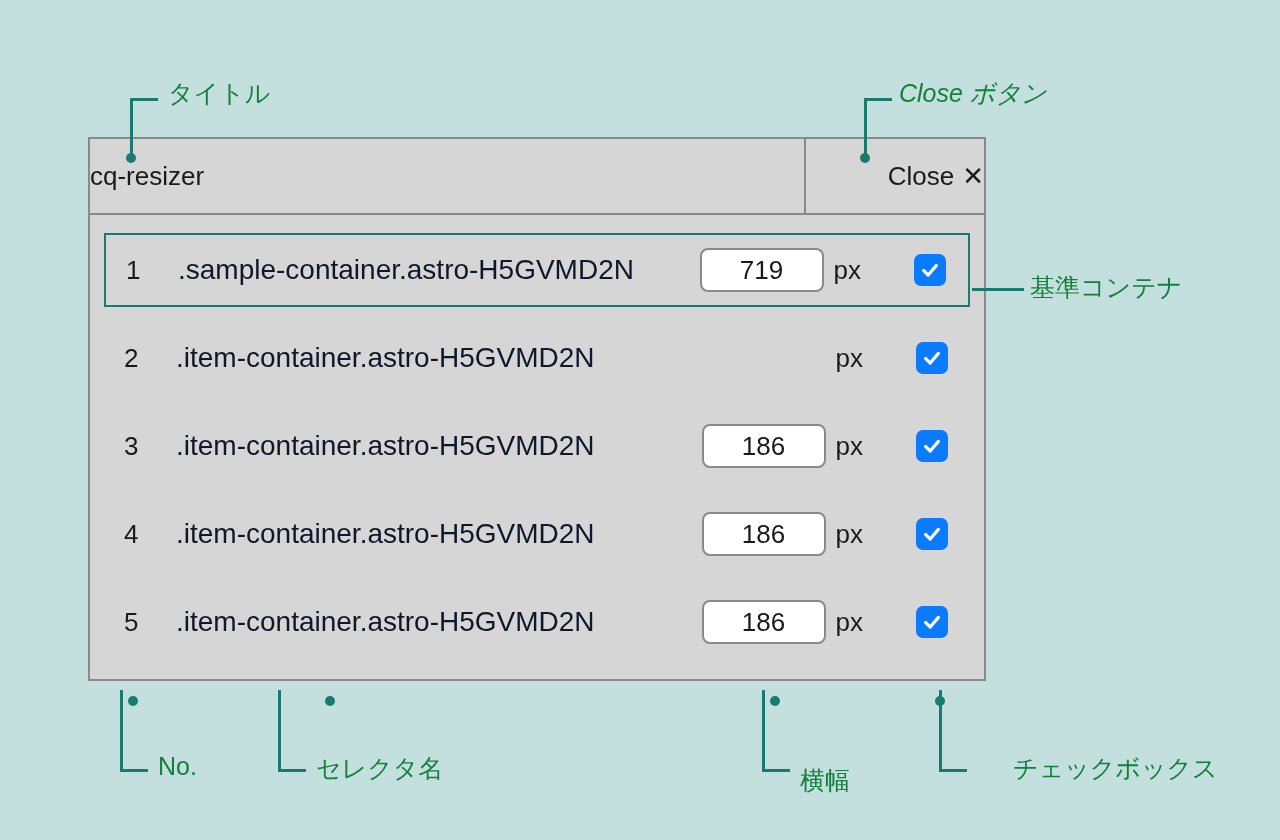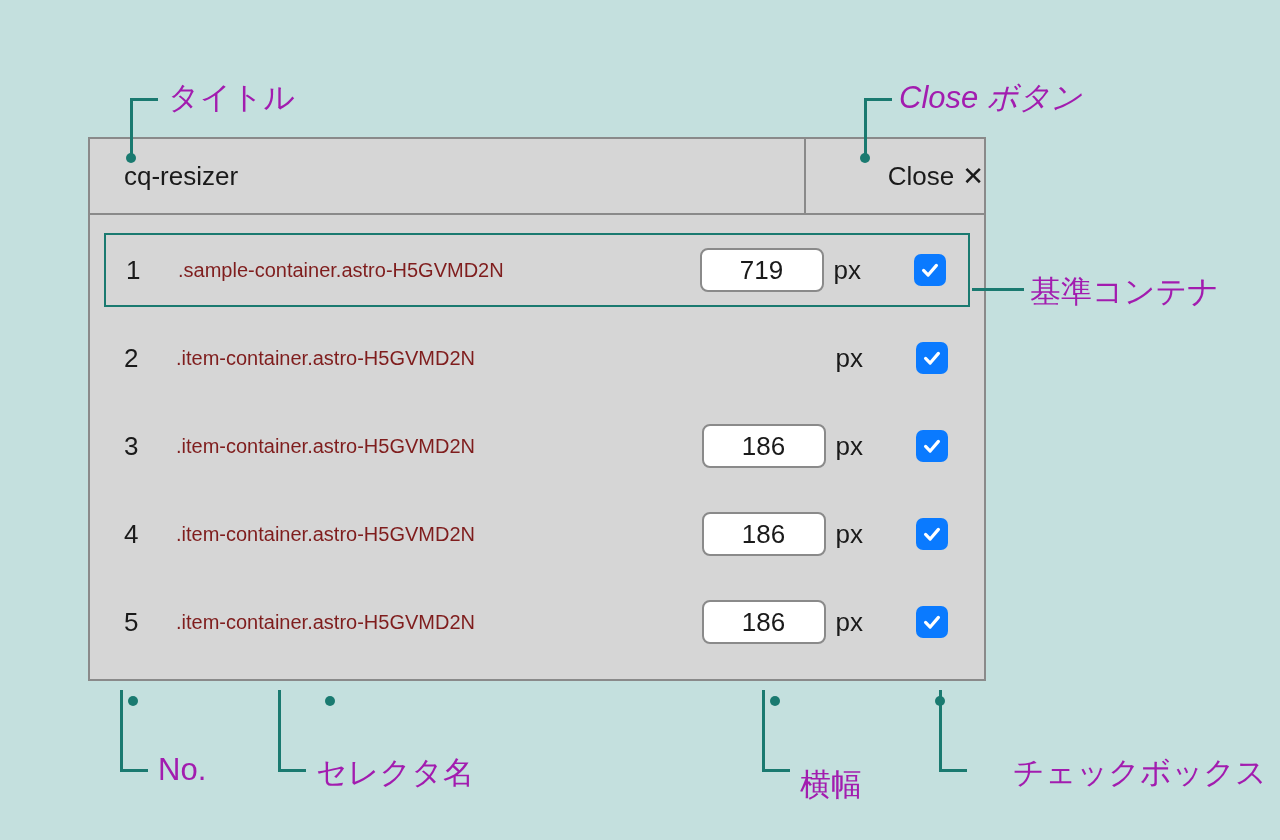--- a/index.html
+++ b/index.html
@@ -23,21 +23,20 @@
   .panel-header {
     display: flex;
     align-items: stretch;
     border-bottom: 2px solid #8a8a8a;
     height: 76px;
   }
   .panel-title {
     flex: 1;
     display: flex;
     align-items: center;
-    padding-left: 34px;
     font-size: 26px;
     color: #1a1a1a;
   }
   .panel-close {
     width: 180px;
     border-left: 2px solid #8a8a8a;
     display: flex;
     align-items: center;
     justify-content: flex-end;
     gap: 8px;
@@ -64,22 +63,22 @@
   .row + .row:not(.highlight) { margin-top: 14px; }
   .col-no {
     width: 58px;
     font-size: 26px;
     color: #1a1a1a;
     text-align: left;
     padding-left: 6px;
   }
   .col-selector {
     flex: 1;
-    font-size: 20px;
-    color: #7f1d1d;
+    font-size: 28px;
+    color: #0f172a;
   }
   .col-width {
     display: flex;
     align-items: center;
     gap: 10px;
     margin-right: 51px;
   }
   .width-input {
     width: 124px;
     height: 44px;
@@ -106,22 +105,22 @@
     display: flex;
     align-items: center;
     justify-content: center;
     cursor: pointer;
   }
   .checkbox svg { width: 22px; height: 22px; }
 
   
   .callout {
     position: absolute;
-    font-size: 31px;
-    color: #a21caf;
+    font-size: 25px;
+    color: #15803d;
   }
   .callout-line {
     position: absolute;
     background: transparent;
   }
   .vline { border-left: 3px solid #1a7a70; }
   .hline { border-top: 3px solid #1a7a70; }
   .dot {
     position: absolute;
     width: 10px;

